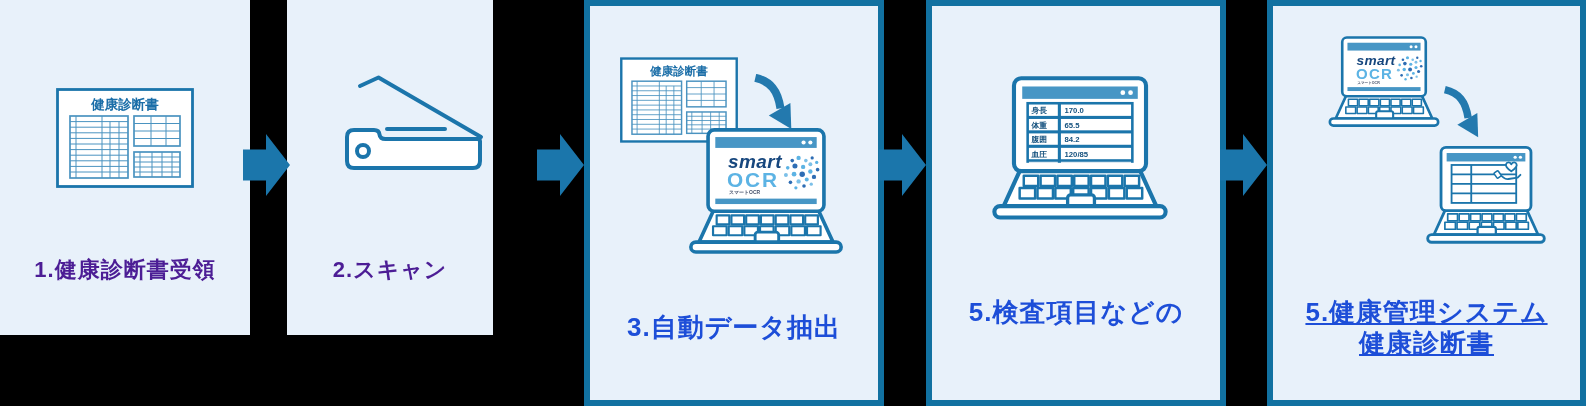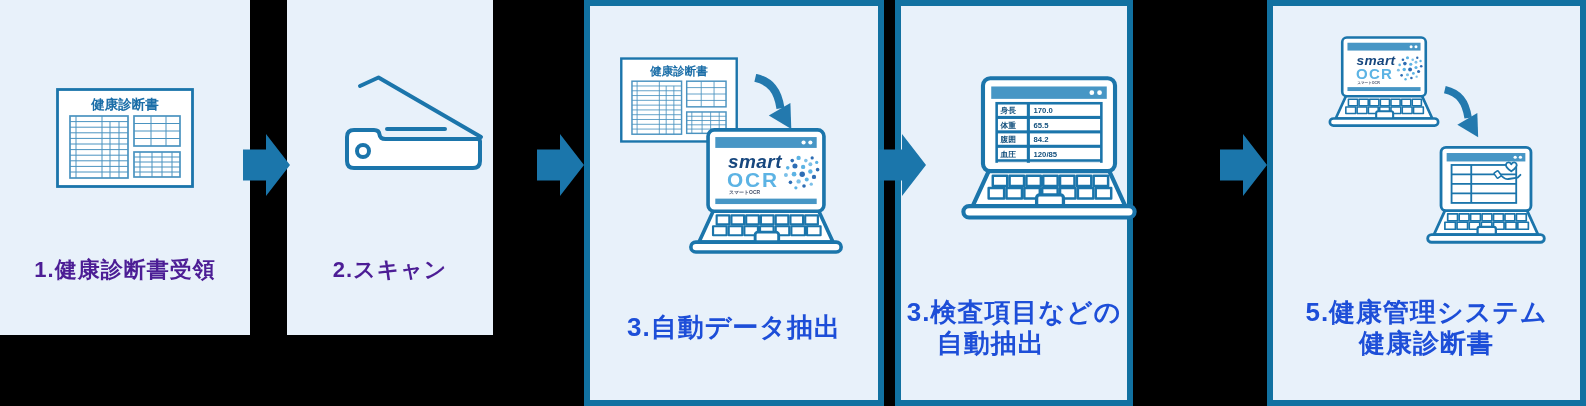--- a/index.html
+++ b/index.html
@@ -4,31 +4,31 @@
 <style>
   html,body{margin:0;padding:0;background:#000;}
   #canvas{position:relative;width:1586px;height:406px;background:#000;overflow:hidden;
           font-family:"Liberation Sans","DejaVu Sans",sans-serif;}
   .panel{position:absolute;top:0;background:#e8f1fa;}
   .panel.plain{height:335px;}
   .panel.bordered{height:406px;border:6px solid #1171a1;box-sizing:border-box;}
   #panel-1{left:0;width:250px;}
   #panel-2{left:287px;width:206px;}
   #panel-3{left:584px;width:300px;}
-  #panel-4{left:895px;width:238px;}
+  #panel-4{left:926px;width:300px;}
   #panel-5{left:1267px;width:319px;}
   .abs{position:absolute;}
   .step-label{position:absolute;left:0;right:0;text-align:center;font-weight:bold;
               letter-spacing:1px;white-space:nowrap;}
   .step-label.gray{color:#4c1d95;font-size:22px;line-height:28px;}
   .step-label.blue{color:#1d4ed8;font-size:26px;line-height:31px;}
   .two-line{display:flex;justify-content:center;}
   .two-line .block{text-align:left;}
   .two-line .indent{display:block;padding-left:1.15em;}
-  .center-lines{}
+  .center-lines{text-decoration:underline;}
   .block-arrow{position:absolute;width:47px;height:62px;z-index:3;}
   svg{display:block;}
 </style>
 </head>
 <body>
 
 <svg width="0" height="0" style="position:absolute" aria-hidden="true">
   <defs>
     <g id="doc-body">
       <rect x="1.5" y="1.5" width="135" height="97" fill="#fff" stroke="#1b75ab" stroke-width="2.8"></rect>
@@ -163,22 +163,21 @@
             <text x="80" y="50">65.5</text>
           <text x="48" y="64">腹囲</text>
             <text x="80" y="64">84.2</text>
           <text x="48" y="78">血圧</text>
             <text x="80" y="78">120/85</text>
         </g>
       </g>
     </svg>
     <div class="step-label blue two-line" style="top:291px">
       <div class="block">
-        <span>3.検査項目などの</span>
-        <span class="indent">自動抽出</span>
+        <span>5.検査項目などの</span>
       </div>
     </div>
   </div>
 
   <div class="panel bordered" id="panel-5">
     <svg class="abs" style="left:49px;top:30px" width="124" height="97" viewBox="0 0 190 148">
       <use href="#laptop-base"></use>
       <rect x="39" y="78" width="112" height="6" fill="#4796c5"></rect>
       <text x="53" y="44" font-size="21" font-style="italic" font-weight="bold" fill="#17477e" letter-spacing="0.5">smart</text>
       <text x="52" y="65" font-size="23" font-weight="bold" fill="#5cb3e4" letter-spacing="2">OCR</text>

